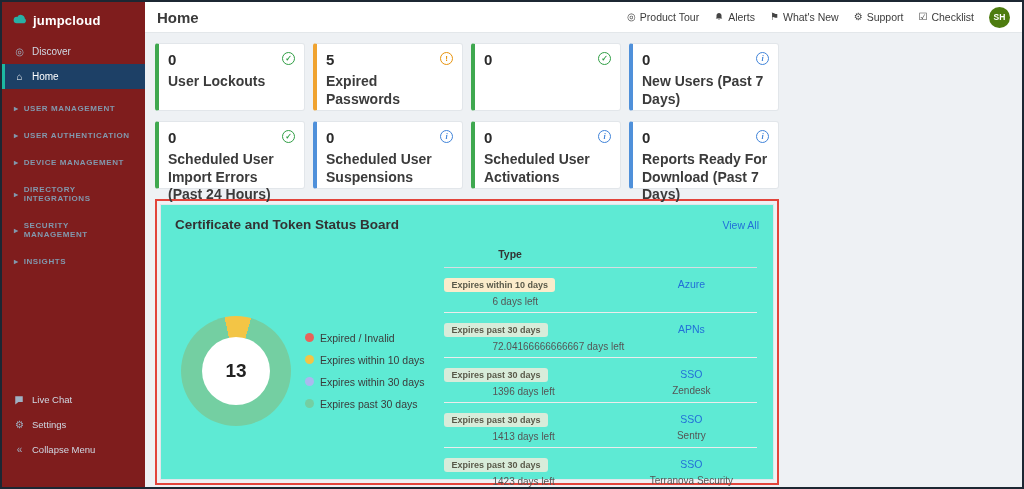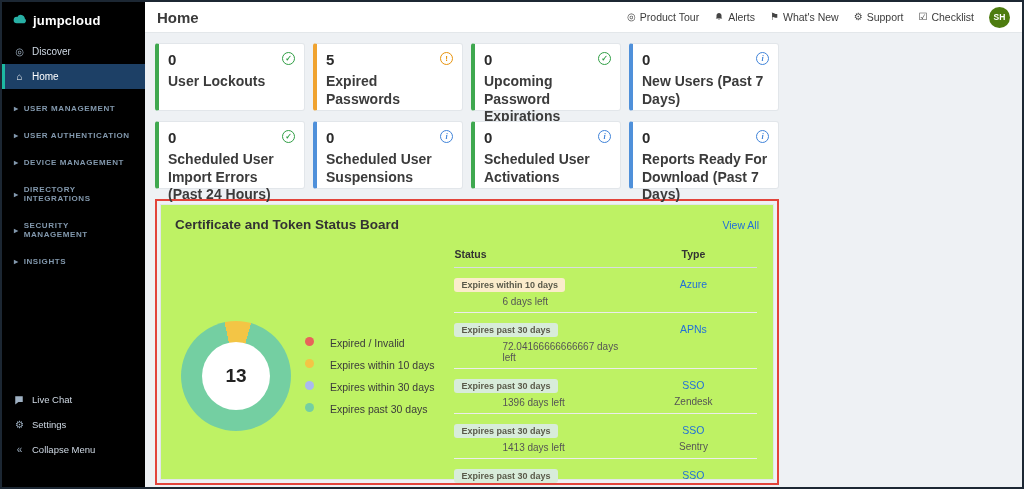--- a/index.html
+++ b/index.html
@@ -1,20 +1,20 @@
 <!DOCTYPE html>
 <html><head>
 <meta charset="utf-8">
 <style>
   * { box-sizing: border-box; }
   body { margin: 0; font-family: "Liberation Sans", sans-serif; background: #fff; }
   .frame { width: 1024px; height: 489px; border: 2px solid #1c2733; display: flex; background: #eef1f4; overflow: hidden; }
 
   
-  .sidebar { width: 143px; background: #000000; color: #d7e0ea; display: flex; flex-direction: column; flex-shrink: 0; }
+  .sidebar { width: 143px; background: #7f1d1d; color: #d7e0ea; display: flex; flex-direction: column; flex-shrink: 0; }
   .logo { display: flex; align-items: center; gap: 5px; padding: 9px 10px 10px; cursor: pointer; }
   .logo-text { color: #fff; font-weight: bold; font-size: 13px; letter-spacing: .2px; }
   .nav-item { display: flex; align-items: center; gap: 7px; font-size: 10px; padding: 7px 12px; cursor: pointer; color: #cfd9e4; }
   .nav-item .nicon { font-size: 10px; width: 11px; text-align: center; color: #9fb1c3; flex-shrink: 0; }
   .nav-item.active { background: #1d4066; border-left: 3px solid #1db9a2; padding-left: 9px; color: #fff; }
   .nav-item.active .nicon { color: #fff; }
   .nav-section { display: flex; align-items: center; gap: 5px; font-size: 8px; letter-spacing: .6px; color: #8298ad; padding: 9px 12px; font-weight: bold; cursor: pointer; }
   .nav-section .chev { font-size: 8px; color: #8298ad; }
   .nav-sections { margin-top: 6px; }
   .sidebar-footer { margin-top: auto; padding-bottom: 25px; }
@@ -41,31 +41,31 @@
   .card-row { display: flex; justify-content: space-between; align-items: flex-start; }
   .card-value { font-size: 15px; font-weight: bold; color: #2b2b2b; line-height: 1; }
   .cicon { width: 13px; height: 13px; border-radius: 50%; border: 1.3px solid; display: flex; align-items: center; justify-content: center; font-size: 8px; font-weight: bold; line-height: 1; flex-shrink: 0; }
   .ic-green  { color: #2f9e44; border-color: #2f9e44; }
   .ic-orange { color: #e8930c; border-color: #e8930c; }
   .ic-blue   { color: #3f83d9; border-color: #3f83d9; font-style: italic; font-family: "Liberation Serif", serif; }
   .card-label { font-size: 14px; font-weight: bold; color: #3b3b3b; margin-top: 6px; line-height: 1.25; }
 
   
   .annotation-box { margin-top: 10px; border: 2px solid #e2443b; width: 624px; padding: 3px; }
-  .panel { background: #bef264; border: 1px solid #e2e6ea; padding: 12px 14px; height: 276px; }
+  .panel { background: #5eead4; border: 1px solid #e2e6ea; padding: 12px 14px; height: 276px; }
   .panel-head { display: flex; align-items: center; justify-content: space-between; }
   .panel-title { font-size: 13.5px; margin: 0; color: #333; font-weight: bold; }
   .view-all { font-size: 10.5px; color: #2270d8; cursor: pointer; }
   .panel-body { display: flex; margin-top: 16px; }
   .donut-area { display: flex; align-items: center; gap: 14px; padding-left: 6px; }
   .donut { width: 110px; height: 110px; border-radius: 50%; background: conic-gradient(from -12deg, #f3c545 0 28deg, #74cfa2 28deg 360deg); position: relative; flex-shrink: 0; }
   .donut::after { content: ""; position: absolute; inset: 21px; background: #fff; border-radius: 50%; }
   .donut-total { position: absolute; inset: 0; display: flex; align-items: center; justify-content: center; font-size: 19px; font-weight: bold; color: #222; z-index: 1; }
   .legend { list-style: none; margin: 0; padding: 0; display: flex; flex-direction: column; gap: 10px; font-size: 10.5px; color: #3b3b3b; }
-  .legend li { display: flex; align-items: flex-start; gap: 16px; white-space: nowrap; }
+  .legend li { display: flex; align-items: center; gap: 6px; white-space: nowrap; }
   .dot { width: 9px; height: 9px; border-radius: 50%; flex-shrink: 0; }
   .dot-red    { background: #e8635a; }
   .dot-yellow { background: #f3c545; }
   .dot-blue   { background: #aab9ef; }
   .dot-green  { background: #74cfa2; }
 
   .cert-table { flex: 1; margin-left: 20px; margin-right: 2px; min-width: 0; }
   .t-head { display: flex; border-bottom: 1px solid #d9dde1; padding-bottom: 7px; font-size: 10.5px; font-weight: bold; color: #333; }
   .t-col-status { width: 58%; }
   .t-col-type { width: 42%; text-align: center; }
@@ -199,21 +199,20 @@
             <span class="card-value">5</span>
             <span class="cicon ic-orange">!</span>
           </div>
           <div class="card-label">Expired Passwords</div>
         </div>
         <div class="card accent-green">
           <div class="card-row">
             <span class="card-value">0</span>
             <span class="cicon ic-green">✓</span>
           </div>
-          <div class="card-label">Upcoming Password Expirations</div>
         </div>
         <div class="card accent-blue">
           <div class="card-row">
             <span class="card-value">0</span>
             <span class="cicon ic-blue">i</span>
           </div>
           <div class="card-label">New Users (Past 7 Days)</div>
         </div>
         <div class="card accent-green">
           <div class="card-row">
@@ -271,21 +270,20 @@
                 </li>
                 <li>
                   <span class="dot dot-green"></span>
                   <span>Expires past 30 days</span>
                 </li>
               </ul>
             </div>
 
             <div class="cert-table">
               <div class="t-head">
-                <span class="t-col-status">Status</span>
                 <span class="t-col-type">Type</span>
               </div>
 
               <div class="t-row">
                 <div class="t-col-status">
                   <span class="badge badge-warn">Expires within 10 days</span>
                   <div class="days">6 days left</div>
                 </div>
                 <div class="t-col-type">
                   <a class="type-link">Azure</a>

